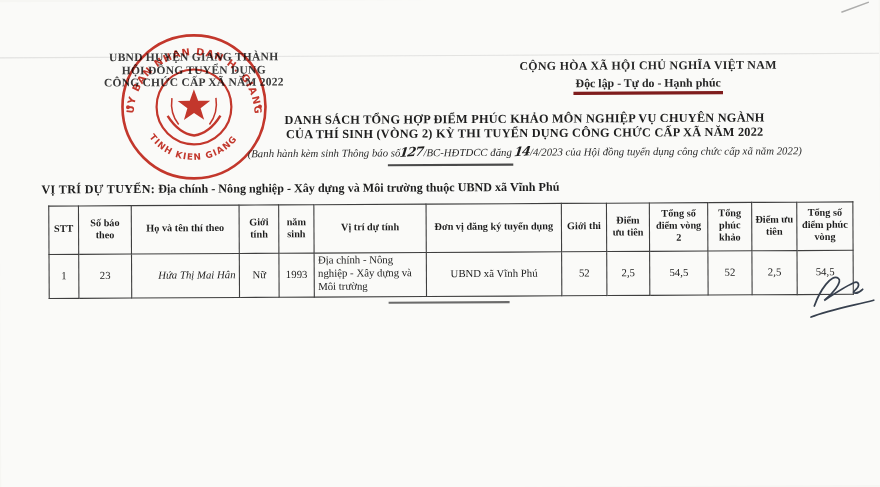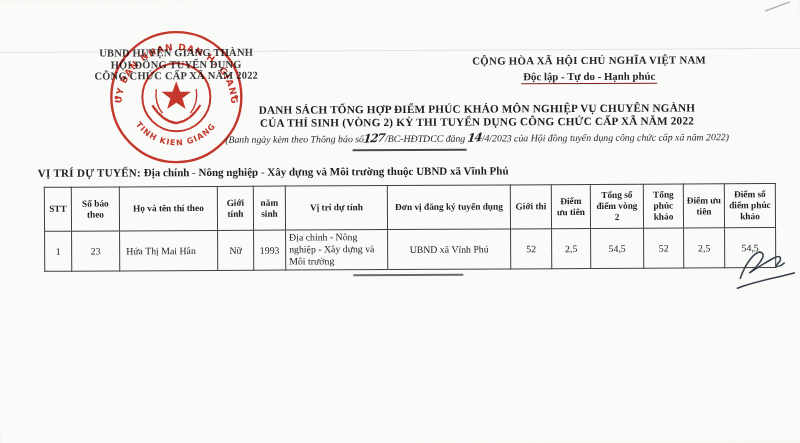--- a/index.html
+++ b/index.html
@@ -22,21 +22,21 @@
   .header-left{position:absolute;left:52px;top:46px;width:250px;text-align:center;}
   .header-left div{font-size:10.5px;font-weight:bold;line-height:11.5px;color:#3a3a3a;letter-spacing:.2px;}
 
   
   .stamp{position:absolute;left:105px;top:24px;width:144px;height:144px;mix-blend-mode:multiply;opacity:.92;}
 
   
   .header-right{position:absolute;left:430px;top:55px;width:320px;text-align:center;}
   .header-right .h1{font-size:10.8px;font-weight:bold;letter-spacing:.3px;color:#262626;}
   .header-right .h2{display:inline-block;font-size:10.8px;font-weight:bold;color:#262626;margin-top:2px;
-                    border-bottom:1px solid #7f1d1d;padding:0 2px 1px 2px;}
+                    border-bottom:3px solid #7f1d1d;padding:0 2px 1px 2px;}
 
   
   .title-block{position:absolute;left:185px;top:103px;width:585px;text-align:center;}
   .title-block .t1,.title-block .t2{font-size:11.2px;font-weight:bold;line-height:13px;color:#1e1e1e;letter-spacing:.2px;}
   .subtitle{font-size:9.8px;font-style:italic;margin-top:2px;color:#2a2a2a;white-space:nowrap;}
   .handwritten{font-family:"DejaVu Serif",serif;font-style:italic;font-weight:bold;font-size:11.5px;
                display:inline-block;transform:skewX(-10deg) rotate(-3deg);letter-spacing:-1px;color:#1f1f1f;}
   .title-rule{position:absolute;left:353px;top:149px;width:114px;height:2px;background:#4a4a4a;}
 
   
@@ -52,21 +52,21 @@
     border:1px solid #3f3f3f;
     overflow:hidden;
   }
   .doc-table th{
     height:41px;font-size:9.3px;font-weight:bold;line-height:1.18;
     text-align:center;vertical-align:middle;padding:1px 2px;color:#1d1d1d;
   }
   .doc-table td{
     height:36px;font-size:9.8px;text-align:center;vertical-align:middle;padding:1px 3px;color:#1d1d1d;
   }
-  .doc-table td:nth-child(3){text-align:left;padding-left:6px;}
+  .doc-table td:nth-child(3){text-align:right;padding-left:6px;font-style:italic;}
   .doc-table td:nth-child(6){text-align:left;line-height:1.25;}
 
   .rule-bottom{position:absolute;left:353px;top:274px;width:110px;height:1.5px;background:#6b6b6b;}
 
   .signature{position:absolute;left:736px;top:244px;width:62px;height:52px;}
 </style>
 </head>
 <body>
 
 <div class="page">
@@ -106,21 +106,21 @@
 
   <div class="header-right">
     <div class="h1">CỘNG HÒA XÃ HỘI CHỦ NGHĨA VIỆT NAM</div>
     <div class="h2">Độc lập - Tự do - Hạnh phúc</div>
   </div>
 
   <div class="title-block">
     <div class="t1">DANH SÁCH TỔNG HỢP ĐIỂM PHÚC KHẢO MÔN NGHIỆP VỤ CHUYÊN NGÀNH</div>
     <div class="t2">CỦA THÍ SINH (VÒNG 2) KỲ THI TUYỂN DỤNG CÔNG CHỨC CẤP XÃ NĂM 2022</div>
     <div class="subtitle">
-      <span>(Banh ngày kèm theo Thông báo số</span><span class="handwritten">127</span><span>/BC-HĐTDCC đăng</span> <span class="handwritten">14</span><span>/4/2023 của Hội đồng tuyển dụng công chức cấp xã năm 2022)</span>
+      <span>(Banh hành kèm sinh Thông báo số</span><span class="handwritten">127</span><span>/BC-HĐTDCC đăng</span> <span class="handwritten">14</span><span>/4/2023 của Hội đồng tuyển dụng công chức cấp xã năm 2022)</span>
     </div>
   </div>
   <div class="title-rule"></div>
 
   <div class="position-line">
     <span class="lbl">VỊ TRÍ DỰ TUYỂN:</span>
     <span>Địa chính - Nông nghiệp - Xây dựng và Môi trường thuộc UBND xã Vĩnh Phú</span>
   </div>
 
   <table class="doc-table">
@@ -146,21 +146,21 @@
           <th>Họ và tên thí theo</th>
           <th>Giới tính</th>
           <th>năm sinh</th>
           <th>Vị trí dự tính</th>
           <th>Đơn vị đăng ký tuyển dụng</th>
           <th>Giới thi</th>
           <th>Điểm ưu tiên</th>
           <th>Tổng số điểm vòng 2</th>
           <th>Tổng phúc khảo</th>
           <th>Điểm ưu tiên</th>
-          <th>Điểm số điểm phúc khảo</th>
+          <th>Tổng số điểm phúc vòng</th>
         </tr>
       </thead>
     <tbody>
         <tr>
           <td>1</td>
           <td>23</td>
           <td>Hứa Thị Mai Hân</td>
           <td>Nữ</td>
           <td>1993</td>
           <td>Địa chính - Nông nghiệp - Xây dựng và Môi trường</td>

